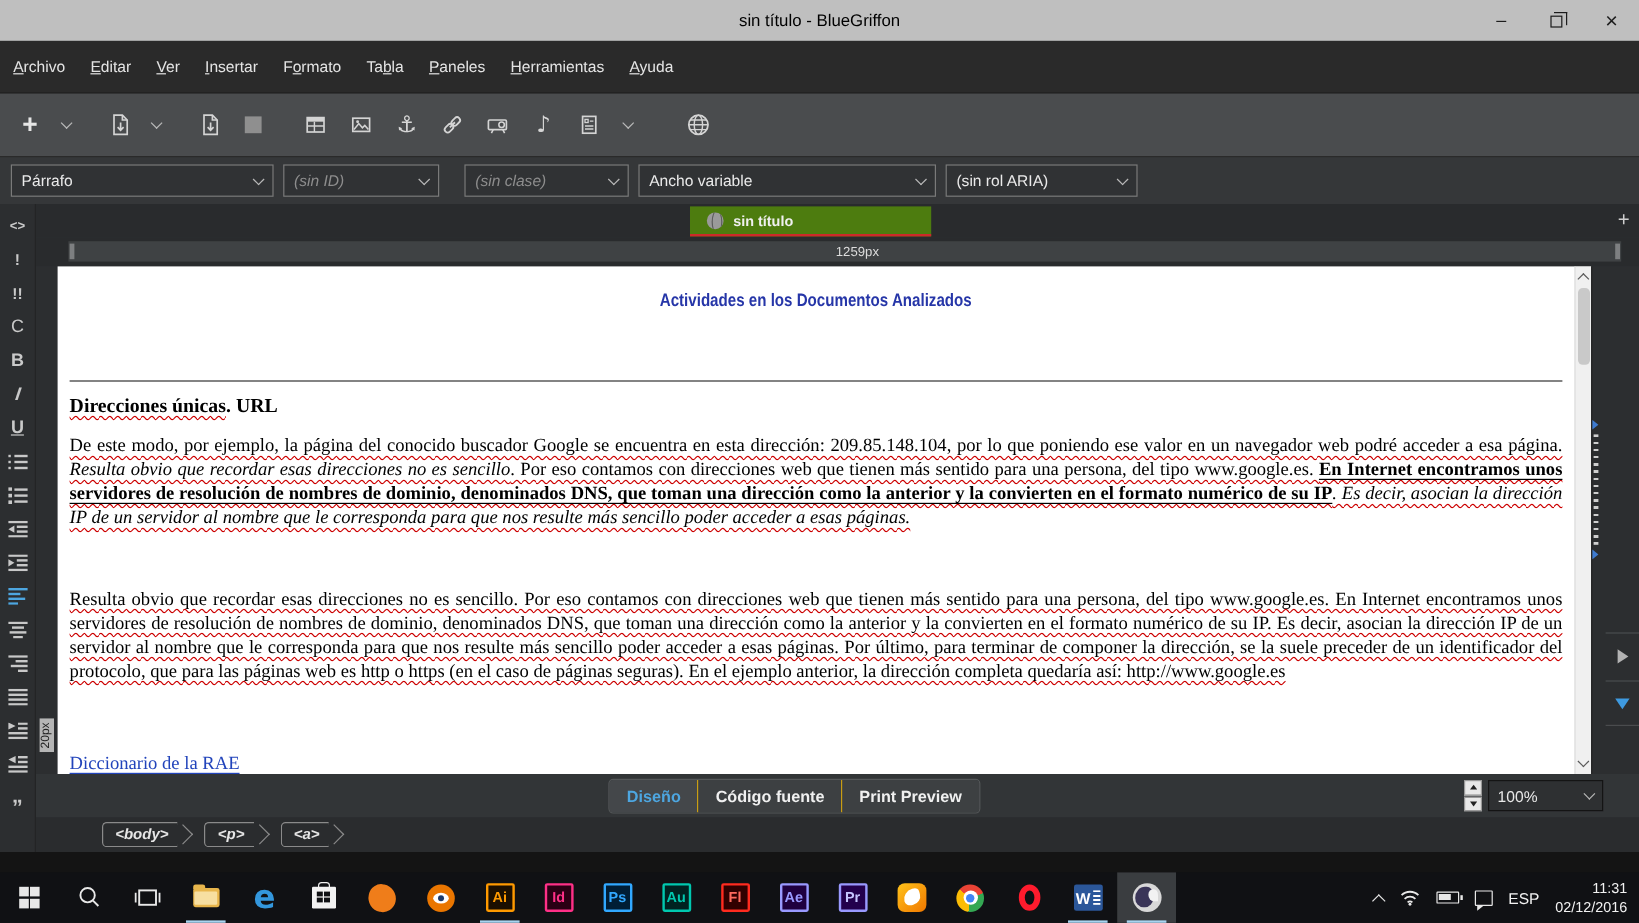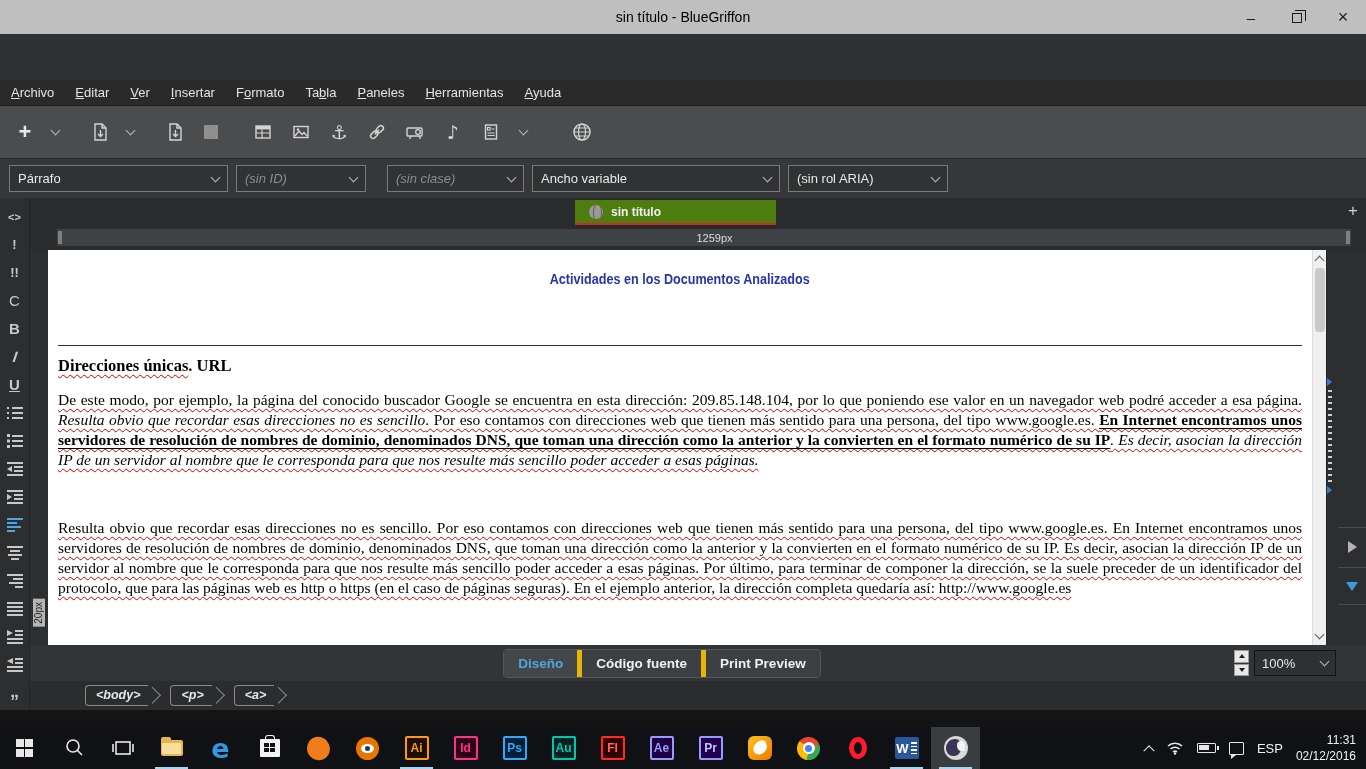--- a/index.html
+++ b/index.html
@@ -9,21 +9,21 @@
 
   
   .titlebar { height:34px; background:#bfbfbf; display:flex; align-items:center; position:relative; flex:0 0 auto; }
   .titlebar .title { position:absolute; left:0; right:0; text-align:center; font-size:14px; color:#000000; }
   .wincontrols { position:absolute; right:0; top:0; height:34px; display:flex; }
   .winbtn { width:46px; height:34px; display:flex; align-items:center; justify-content:center; color:#1c1c1c; font-size:15px; }
   .restore-glyph { width:10px; height:10px; border:1.4px solid #1c1c1c; position:relative; background:#bfbfbf; margin-top:2px; }
   .restore-glyph::before { content:""; position:absolute; left:2px; top:-4px; width:10px; height:10px; border:1.4px solid #1c1c1c; border-left:none; border-bottom:none; }
 
   
-  .menubar { height:26px; background:#2a2a2a; display:flex; align-items:center; gap:21px; padding-left:11px; border-bottom:1px solid #1f1f1f; flex:0 0 auto;margin-top:46px; }
+  .menubar { height:44px; background:#2a2a2a; display:flex; align-items:center; gap:21px; padding-left:11px; border-bottom:1px solid #1f1f1f; flex:0 0 auto; }
   .menu-item { font-size:13px; color:#e4e4e4; white-space:nowrap; }
   .menu-item .accel { text-decoration:underline; }
 
   
   .toolbar { height:52px; background:#4a4c4e; display:flex; align-items:center; padding-left:14px; flex:0 0 auto; }
   .tb-group { display:flex; align-items:center; gap:14px; margin-right:30px; }
   .tbtn { display:flex; align-items:center; justify-content:center; min-width:22px; height:26px; color:#d6d6d6; }
   .tbtn svg { display:block; }
   .plus-glyph { font-size:22px; font-weight:bold; color:#e6e6e6; line-height:1; }
   .dd-chev { width:7px; height:7px; border-right:1.6px solid #b9b9b9; border-bottom:1.6px solid #b9b9b9; transform:rotate(45deg); margin-left:2px; margin-top:-3px; }
@@ -88,29 +88,29 @@
   .split-tri-t,.split-tri-b { position:absolute; left:0; width:0; height:0; border-left:5px solid #3e7bd0; border-top:4px solid transparent; border-bottom:4px solid transparent; }
   .split-tri-t{ top:128px; } .split-tri-b{ top:236px; }
   .panel-btn { position:absolute; right:0; width:28px; height:38px; border-top:1px solid #4a4c4e; display:flex; align-items:center; justify-content:center; }
   .pb1 { bottom:80px; } .pb2 { bottom:40px; border-bottom:1px solid #4a4c4e; }
   .tri-right { width:0;height:0;border-left:9px solid #b3b3b3;border-top:6px solid transparent;border-bottom:6px solid transparent; }
   .tri-down { width:0;height:0;border-top:9px solid #3e9ae0;border-left:6px solid transparent;border-right:6px solid transparent; }
 
   
   .modebar { height:36px; background:#323537; position:relative; display:flex; align-items:center; justify-content:center; flex:0 0 auto; }
   .seg-group { display:flex; border:1px solid #55585a; border-radius:4px; overflow:hidden; margin-right:72px; }
-  .seg { padding:6px 14px; background:#3d4042; font-size:13.5px; font-weight:bold; color:#f0f0f0; border-right:5px solid #eab308; }
+  .seg { padding:6px 14px; background:#3d4042; font-size:13.5px; font-weight:bold; color:#f0f0f0; border-right:1px solid #eab308; }
   .seg:last-child{ border-right:none; }
   .seg.active { color:#4da6e0; background:#44474a; }
   .zoom-wrap { position:absolute; right:30px; top:5px; display:flex; align-items:stretch; gap:5px; }
   .spinner { width:15px; display:flex; flex-direction:column; gap:1px; }
   .spin-btn { flex:1; background:#e8e8e8; border:1px solid #9a9a9a; display:flex; align-items:center; justify-content:center; }
   .spin-up::after{ content:""; width:0;height:0;border-bottom:4px solid #222;border-left:3.5px solid transparent;border-right:3.5px solid transparent; }
   .spin-dn::after{ content:""; width:0;height:0;border-top:4px solid #222;border-left:3.5px solid transparent;border-right:3.5px solid transparent; }
-  .zoom-select { width:82px; height:26px; background:#2e3032; border:1px solid #141414; display:flex; align-items:center; justify-content:space-between; padding:0 7px; color:#e8e8e8; font-size:13px; }
+  .zoom-select { width:96px; height:26px; background:#2e3032; border:1px solid #141414; display:flex; align-items:center; justify-content:space-between; padding:0 7px; color:#e8e8e8; font-size:13px; }
 
   
   .breadcrumb { height:29px; background:#2a2c2e; display:flex; align-items:center; padding-left:55px; gap:2px; flex:0 0 auto; }
   .crumb { border:1px solid #8a8a8a; border-radius:4px 0 0 4px; border-right:none; padding:2px 8px 3px 10px; font-size:12.5px; font-weight:bold; color:#e6e6e6;font-style:italic; }
   .crumb-sep { width:12px; height:12px; border-top:1px solid #8a8a8a; border-right:1px solid #8a8a8a; transform:rotate(45deg) translate(-3px,2px); margin-right:6px; }
 
   
   .taskbar { position:absolute; left:0; bottom:0; width:1366px; height:42px; background:#101114; display:flex; align-items:center; }
   .task-icons { display:flex; height:42px; }
   .task-btn { width:49px; height:42px; display:flex; align-items:center; justify-content:center; position:relative; }

